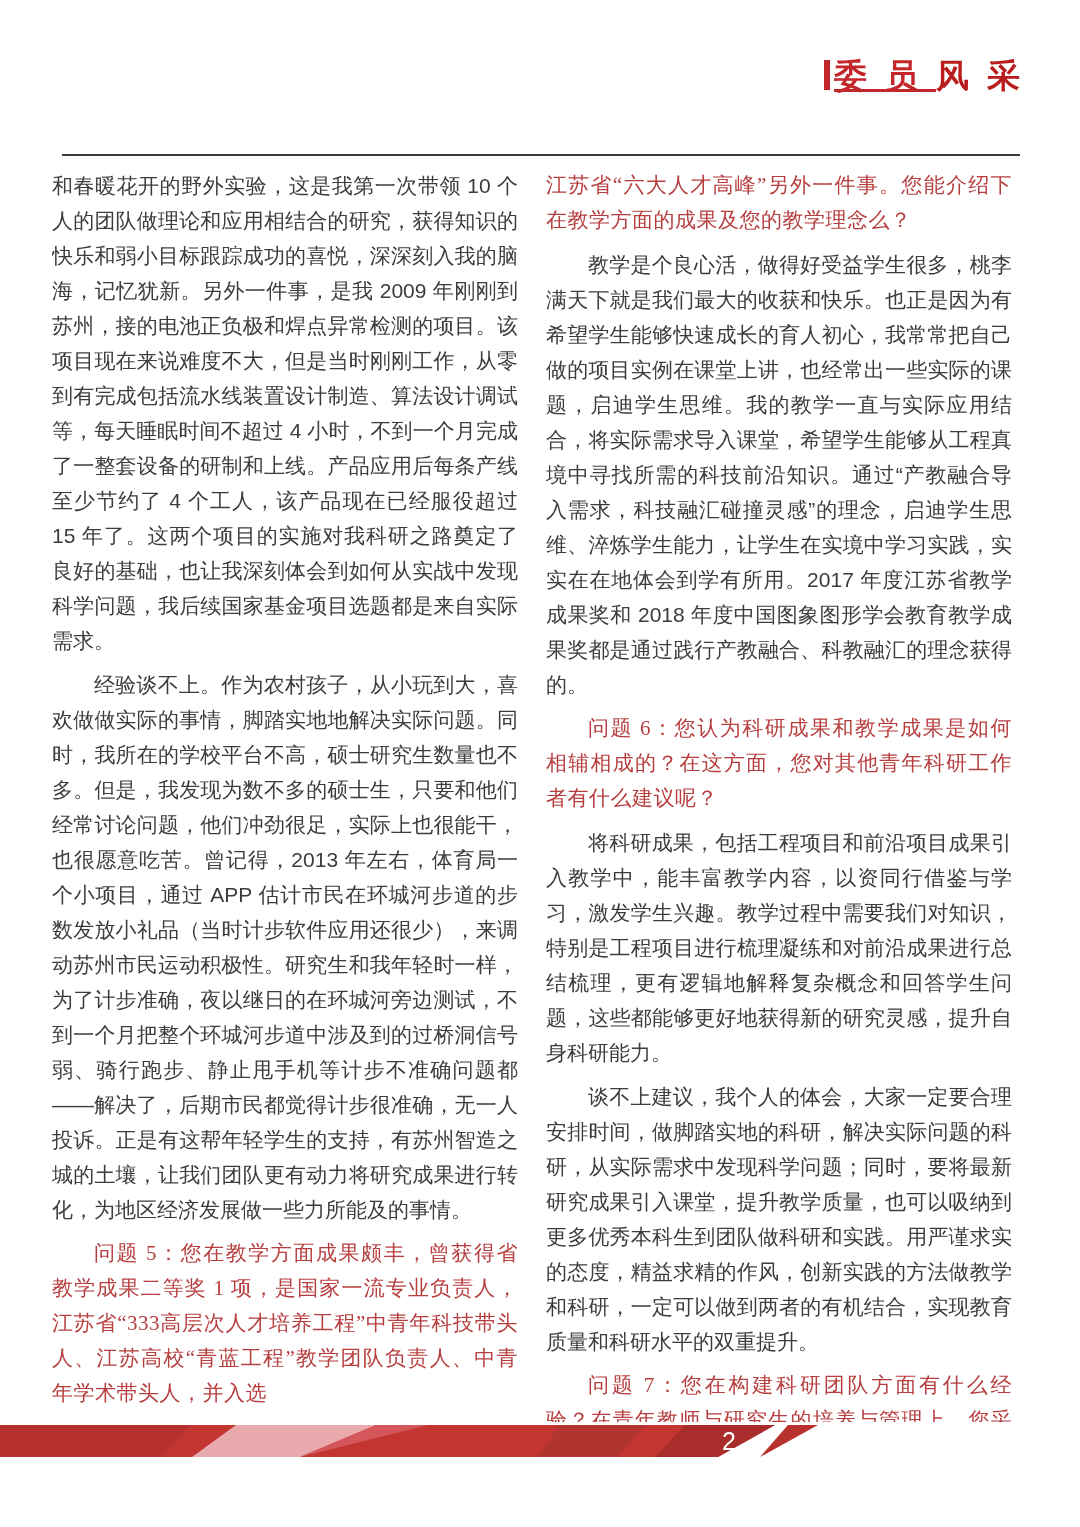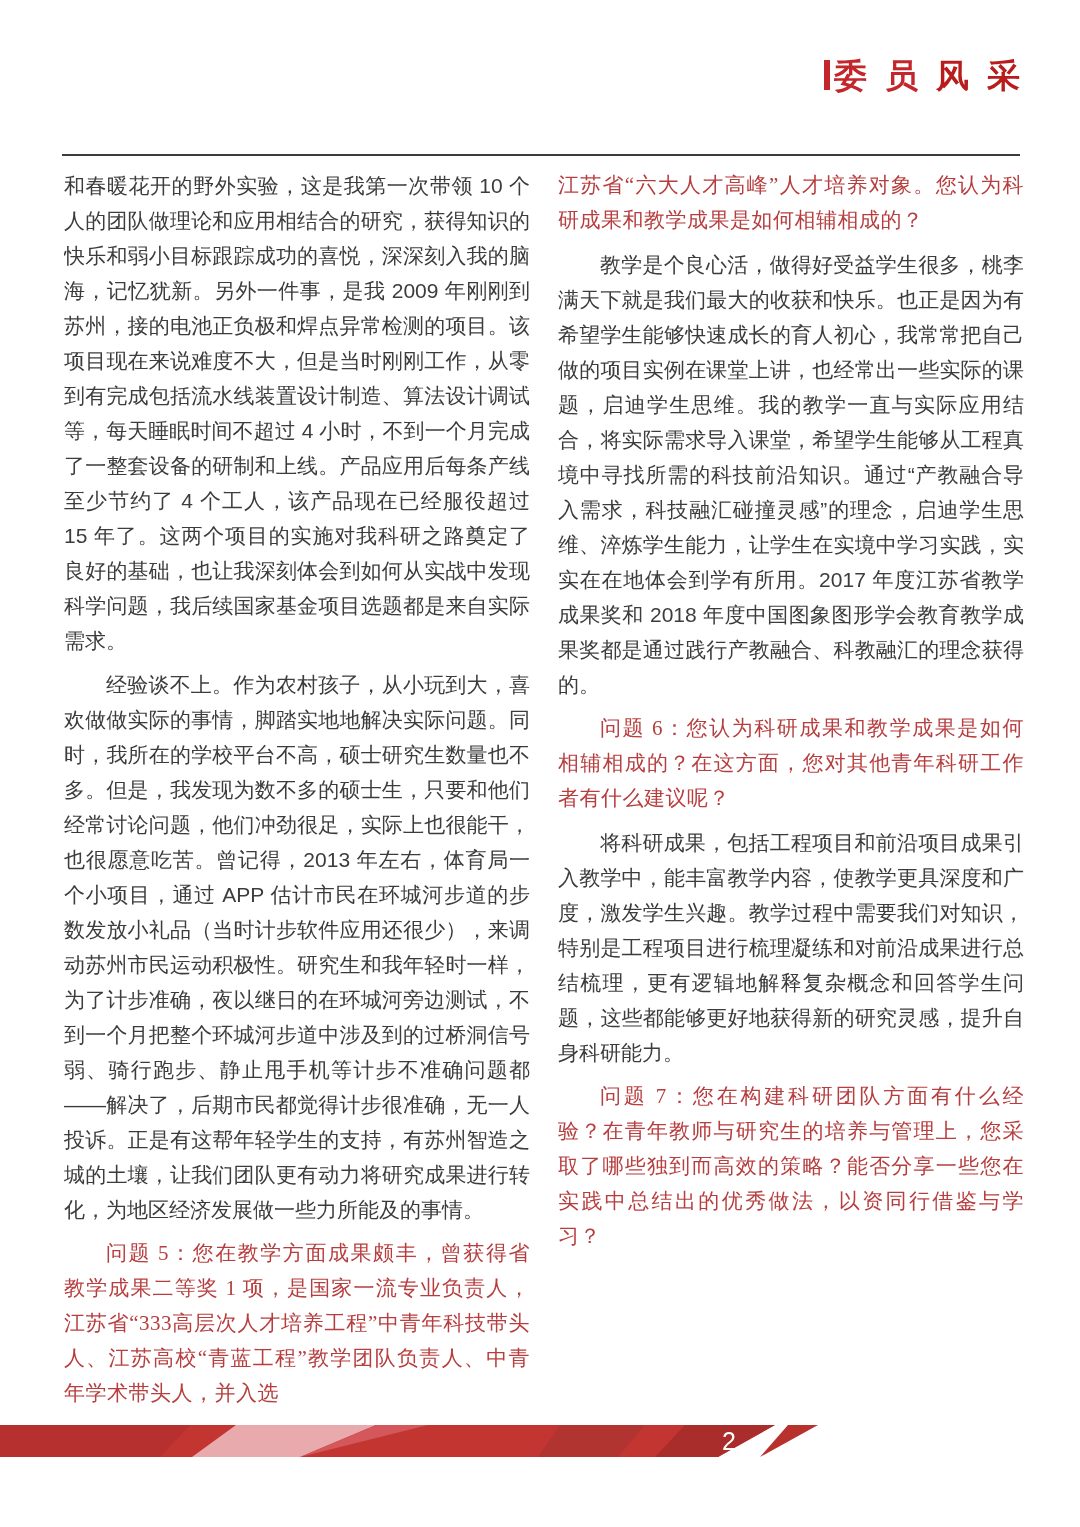--- a/index.html
+++ b/index.html
@@ -6,28 +6,28 @@
   .page{
     position:relative;width:1080px;height:1527px;background:#ffffff;
     font-family:"Liberation Sans",sans-serif;overflow:hidden;
   }
   
   .header{position:absolute;top:58px;left:62px;right:60px;text-align:right;}
   .title-line{white-space:nowrap;letter-spacing:18px;margin-right:-18px;
     font-size:33px;font-weight:bold;line-height:36px;}
   .title-bar{display:inline-block;width:6px;height:30px;background:#c3272b;
     vertical-align:-3px;margin-right:4px;}
-  .title-red{color:#c3272b;}
+  .title-red{color:#c3272b;text-decoration:underline;}
   .title-dark{color:#b91c1c;}
   .subtitle{margin-top:12px;white-space:nowrap;letter-spacing:7px;margin-right:-7px;
     font-size:22px;color:#c8c8c8;line-height:26px;}
   .rule{position:absolute;top:154px;left:62px;width:958px;height:0;
     border-top:2px solid #3b3b3b;}
   
-  .columns{position:absolute;top:168px;left:64px;width:962px;height:1254px;
+  .columns{position:absolute;top:168px;left:52px;width:962px;height:1254px;
     display:flex;gap:28px;overflow:hidden;}
   .col{width:466px;}
   .para{font-size:21px;line-height:35px;color:#3c3c3c;text-align:justify;
     margin:0;}
   .para + .para{margin-top:9px;}
   .para.indent{text-indent:2em;}
   .para.question{font-family:"Liberation Serif",serif;color:#b73e3f;
     letter-spacing:0.5px;}
   
   .footer-band{position:absolute;left:0;top:1421px;width:1080px;height:40px;}
@@ -50,24 +50,25 @@
 
   <div class="rule"></div>
 
   <div class="columns">
     <div class="col">
       <p class="para">和春暖花开的野外实验，这是我第一次带领 10 个人的团队做理论和应用相结合的研究，获得知识的快乐和弱小目标跟踪成功的喜悦，深深刻入我的脑海，记忆犹新。另外一件事，是我 2009 年刚刚到苏州，接的电池正负极和焊点异常检测的项目。该项目现在来说难度不大，但是当时刚刚工作，从零到有完成包括流水线装置设计制造、算法设计调试等，每天睡眠时间不超过 4 小时，不到一个月完成了一整套设备的研制和上线。产品应用后每条产线至少节约了 4 个工人，该产品现在已经服役超过 15 年了。这两个项目的实施对我科研之路奠定了良好的基础，也让我深刻体会到如何从实战中发现科学问题，我后续国家基金项目选题都是来自实际需求。</p>
       <p class="para indent">经验谈不上。作为农村孩子，从小玩到大，喜欢做做实际的事情，脚踏实地地解决实际问题。同时，我所在的学校平台不高，硕士研究生数量也不多。但是，我发现为数不多的硕士生，只要和他们经常讨论问题，他们冲劲很足，实际上也很能干，也很愿意吃苦。曾记得，2013 年左右，体育局一个小项目，通过 APP 估计市民在环城河步道的步数发放小礼品（当时计步软件应用还很少），来调动苏州市民运动积极性。研究生和我年轻时一样，为了计步准确，夜以继日的在环城河旁边测试，不到一个月把整个环城河步道中涉及到的过桥洞信号弱、骑行跑步、静止甩手机等计步不准确问题都——解决了，后期市民都觉得计步很准确，无一人投诉。正是有这帮年轻学生的支持，有苏州智造之城的土壤，让我们团队更有动力将研究成果进行转化，为地区经济发展做一些力所能及的事情。</p>
       <p class="para question indent">问题 5：您在教学方面成果颇丰，曾获得省教学成果二等奖 1 项，是国家一流专业负责人，江苏省“333高层次人才培养工程”中青年科技带头人、江苏高校“青蓝工程”教学团队负责人、中青年学术带头人，并入选</p>
     </div>
     <div class="col">
-      <p class="para question">江苏省“六大人才高峰”人才培养对象。您认为科研成果和教学成果是如何相辅相成的？</p>
+      <p class="para question">江苏省“六大人才高峰”另外一件事。您能介绍下在教学方面的成果及您的教学理念么？</p>
       <p class="para indent">教学是个良心活，做得好受益学生很多，桃李满天下就是我们最大的收获和快乐。也正是因为有希望学生能够快速成长的育人初心，我常常把自己做的项目实例在课堂上讲，也经常出一些实际的课题，启迪学生思维。我的教学一直与实际应用结合，将实际需求导入课堂，希望学生能够从工程真境中寻找所需的科技前沿知识。通过“产教融合导入需求，科技融汇碰撞灵感”的理念，启迪学生思维、淬炼学生能力，让学生在实境中学习实践，实实在在地体会到学有所用。2017 年度江苏省教学成果奖和 2018 年度中国图象图形学会教育教学成果奖都是通过践行产教融合、科教融汇的理念获得的。</p>
       <p class="para question indent">问题 6：您认为科研成果和教学成果是如何相辅相成的？在这方面，您对其他青年科研工作者有什么建议呢？</p>
-      <p class="para indent">将科研成果，包括工程项目和前沿项目成果引入教学中，能丰富教学内容，使教学更具深度和广度，激发学生兴趣。教学过程中需要我们对知识，特别是工程项目进行梳理凝练和对前沿成果进行总结梳理，更有逻辑地解释复杂概念和回答学生问题，这些都能够更好地获得新的研究灵感，提升自身科研能力。</p>
+      <p class="para indent">将科研成果，包括工程项目和前沿项目成果引入教学中，能丰富教学内容，以资同行借鉴与学习，激发学生兴趣。教学过程中需要我们对知识，特别是工程项目进行梳理凝练和对前沿成果进行总结梳理，更有逻辑地解释复杂概念和回答学生问题，这些都能够更好地获得新的研究灵感，提升自身科研能力。</p>
+      <p class="para indent">谈不上建议，我个人的体会，大家一定要合理安排时间，做脚踏实地的科研，解决实际问题的科研，从实际需求中发现科学问题；同时，要将最新研究成果引入课堂，提升教学质量，也可以吸纳到更多优秀本科生到团队做科研和实践。用严谨求实的态度，精益求精的作风，创新实践的方法做教学和科研，一定可以做到两者的有机结合，实现教育质量和科研水平的双重提升。</p>
       <p class="para question indent">问题 7：您在构建科研团队方面有什么经验？在青年教师与研究生的培养与管理上，您采取了哪些独到而高效的策略？能否分享一些您在实践中总结出的优秀做法，以资同行借鉴与学习？</p>
 
     </div>
   </div>
 
   <svg class="footer-band" viewBox="0 0 1080 40" preserveAspectRatio="none" aria-hidden="true">
     <polygon points="0,4 775,4 718,36 0,36" fill="#c23530"></polygon>
     <polygon points="0,4 190,4 160,36 0,36" fill="#b5302e"></polygon>
     <polygon points="192,36 236,4 376,4 300,36" fill="#e9aaad"></polygon>
     <polygon points="376,4 428,4 300,36" fill="#d4575b"></polygon>

